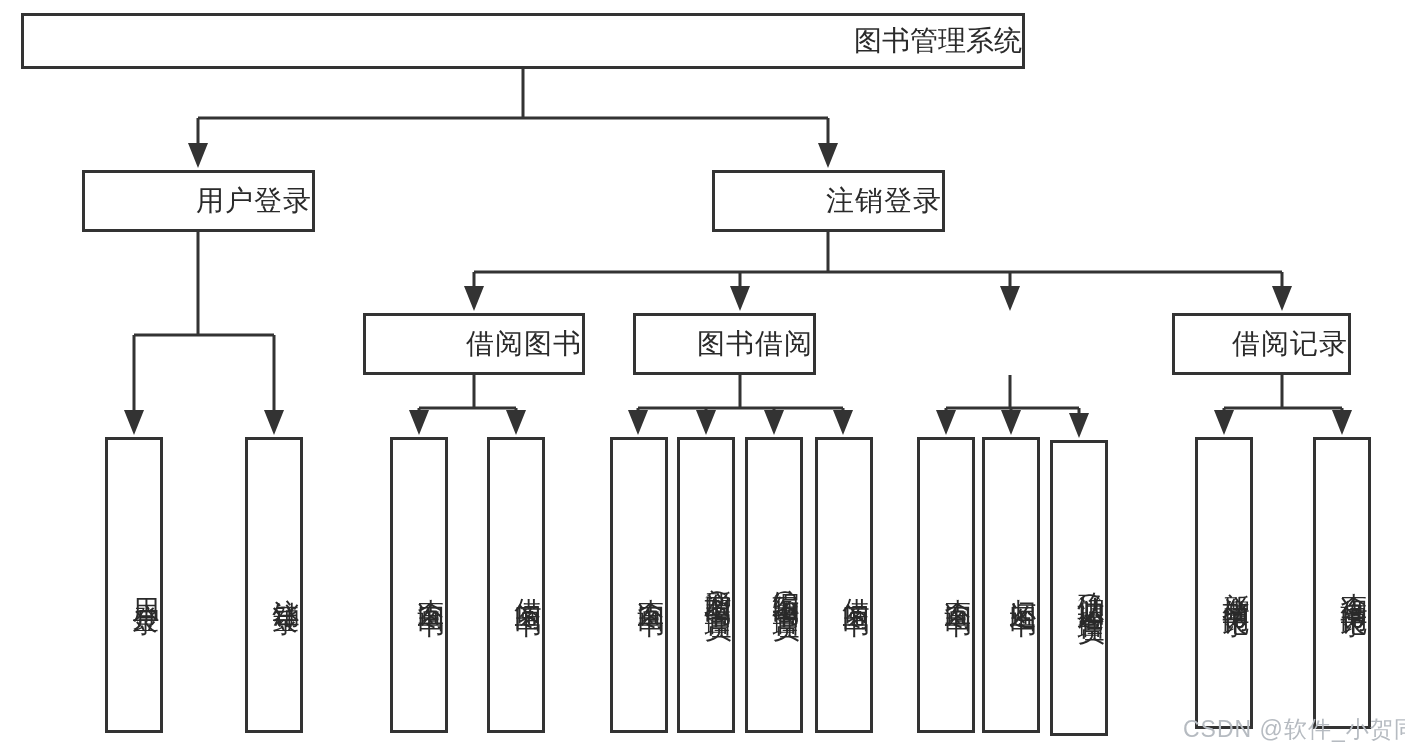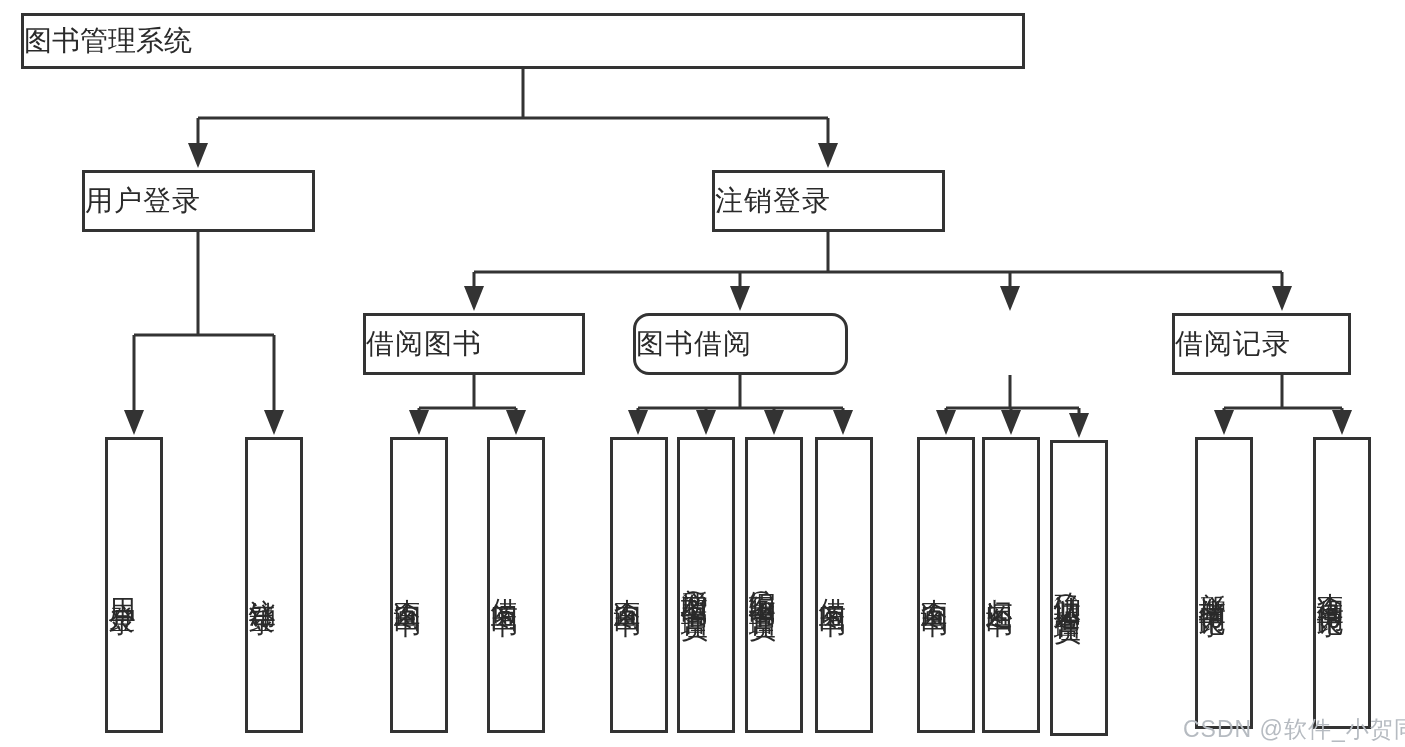--- a/index.html
+++ b/index.html
@@ -21,21 +21,21 @@
     width: 1405px;
     height: 747px;
     pointer-events: none;
   }
   .node {
     position: absolute;
     border: 3px solid #333333;
     background: #ffffff;
     display: flex;
     align-items: center;
-    justify-content: flex-start;
+    justify-content: flex-end;
     color: #2a2a2a;
   }
   .hnode {
     height: 62px;
     font-size: 28px;
     letter-spacing: 1px;
     white-space: nowrap;
   }
   .rootnode {
     left: 21px; top: 13px;
@@ -116,21 +116,21 @@
   <div class="node hnode" style="left:82px; top:170px; width:233px;">
     <span>用户登录</span>
   </div>
   <div class="node hnode" style="left:712px; top:170px; width:233px;">
     <span>注销登录</span>
   </div>
 
   <div class="node hnode" style="left:363px; top:313px; width:222px;">
     <span>借阅图书</span>
   </div>
-  <div class="node hnode" style="left:633px; top:313px; width:215px;border-radius:16px;">
+  <div class="node hnode" style="left:633px; top:313px; width:183px;">
     <span>图书借阅</span>
   </div>
   <div class="node hnode" style="left:1172px; top:313px; width:179px;">
     <span>借阅记录</span>
   </div>
 
   <div class="node vnode" style="left:105px;">
     <span class="vtext">用户登录</span>
   </div>
   <div class="node vnode" style="left:245px;">

